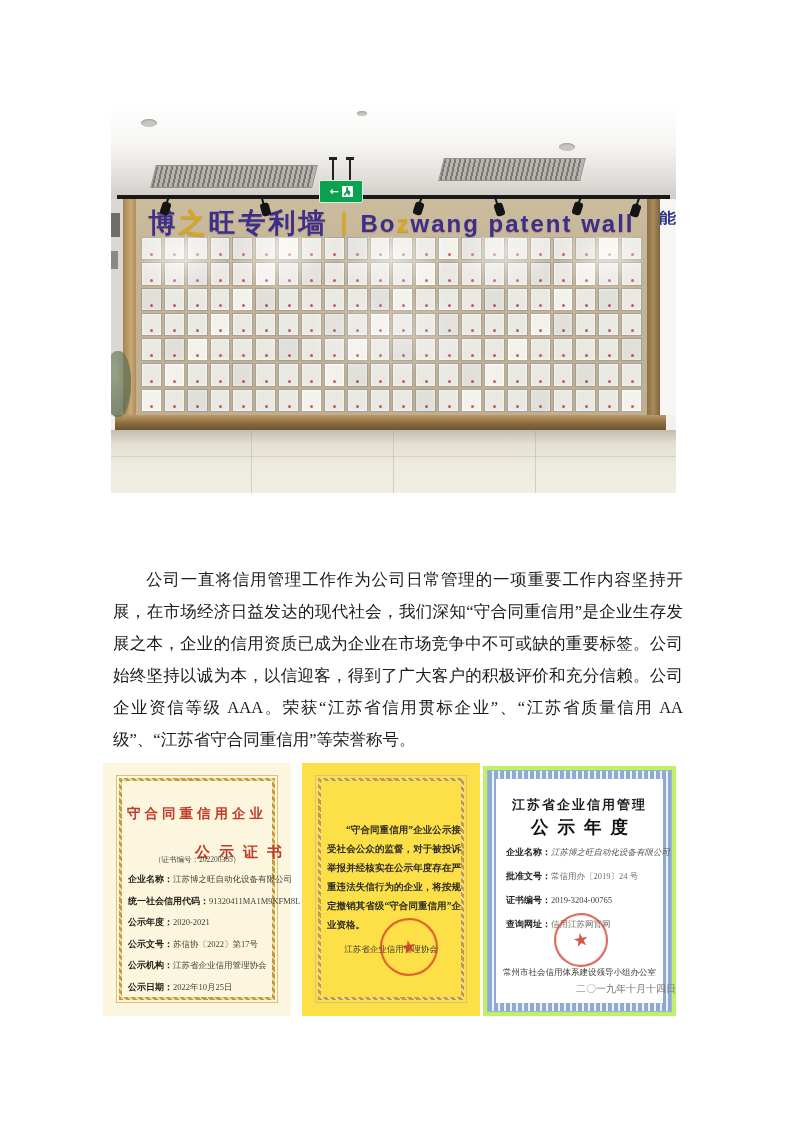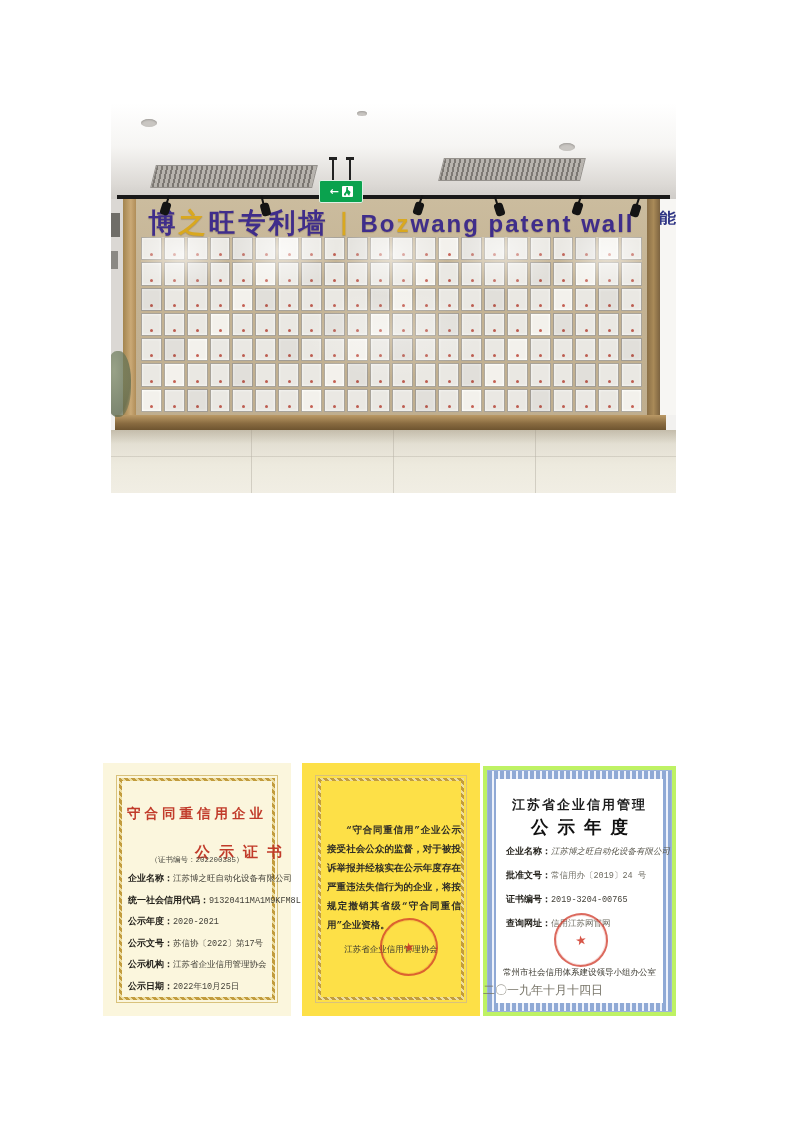--- a/index.html
+++ b/index.html
@@ -74,21 +74,21 @@
   .plant{position:absolute;left:-6px;top:248px;width:26px;height:66px;border-radius:45%;
         background:radial-gradient(ellipse at 35% 30%,#82906e,#5c6a4e 70%,rgba(92,106,78,0));opacity:.75;}
 
   
   .heading{position:absolute;left:113px;top:516px;margin:0;font-size:22px;line-height:32px;
            font-family:"Liberation Sans","DejaVu Sans",sans-serif;font-weight:bold;color:#111;letter-spacing:1px;}
   .bodytext{position:absolute;left:113px;top:564px;width:570px;margin:0;font-size:16.5px;line-height:32px;
             text-align:justify;text-indent:33px;color:#1b1b1b;}
 
   
-  .certs{position:absolute;left:103px;top:763px;width:575px;height:255px;display:flex;align-items:flex-start;font-family:Liberation Mono, monospace;}
+  .certs{position:absolute;left:103px;top:763px;width:575px;height:255px;display:flex;align-items:flex-start;}
   .cert{position:relative;box-sizing:border-box;}
   .cert-left{width:188px;height:253px;background:#fbf6dd;margin-right:11px;}
   .cert-mid{width:178px;height:253px;background:#fde047;margin-right:3px;}
   .cert-right{width:193px;height:250px;background:#bef264;margin-top:3px;}
   .gframe{position:absolute;left:13px;right:13px;top:12px;bottom:13px;border:1px solid #d9c27c;padding:2px;}
   .gframe-in{width:100%;height:100%;box-sizing:border-box;border:3px solid #c9a545;
              border-image:repeating-linear-gradient(45deg,#c29c3e 0 3px,#ecdca0 3px 5px) 3;}
   .bframe{position:absolute;left:4px;right:4px;top:4px;bottom:4px;
           background:repeating-linear-gradient(90deg,#8fa9d5 0 4px,#eef2fb 4px 6px);border:1px solid #9db4da;}
   .bframe-in{position:absolute;left:8px;right:8px;top:8px;bottom:8px;background:#ffffff;}
@@ -116,21 +116,21 @@
   .rc-title1{position:absolute;left:0;width:100%;top:30px;text-align:center;font-size:13px;
              font-weight:bold;letter-spacing:2px;color:#1e1e1e;z-index:2;}
   .rc-title2{position:absolute;left:0;width:100%;top:49px;text-align:center;font-size:17.5px;
              font-weight:bold;letter-spacing:9px;text-indent:9px;color:#111;z-index:2;}
   .rc-fields{position:absolute;left:23px;right:12px;top:81px;display:flex;flex-direction:column;gap:14px;z-index:2;}
   .rc-fields .frow{font-size:9px;}
   .rc-fields .frow:nth-child(1) .fval{font-style:italic;color:#5a584e;}
   .rc-fields .frow:nth-child(2) .fval{color:#6e6c62;}
   .rc-fields .frow:nth-child(4) .fval{color:#6e6c62;}
   .rc-org{position:absolute;left:0;width:100%;top:201px;text-align:center;font-size:8.5px;color:#3a382f;z-index:2;}
-  .rc-date{position:absolute;left:0;width:100%;top:216px;text-align:left;font-size:12px;color:#777468;z-index:2;}
+  .rc-date{position:absolute;left:0;width:100%;top:216px;text-align:right;font-size:10px;color:#777468;z-index:2;}
 </style>
 </head>
 <body>
 
 <div class="page">
 
   <div class="photo">
     <div class="ceiling">
       <div class="clight c1"></div>
       <div class="clight c2"></div>
@@ -323,20 +323,21 @@
     </div>
 
     <div class="side-right">
       <span>能</span>
     </div>
     <div class="base-bar"></div>
     <div class="floor"></div>
     <div class="plant"></div>
   </div>
 
+  <p class="bodytext">公司一直将信用管理工作作为公司日常管理的一项重要工作内容坚持开展，在市场经济日益发达的现代社会，我们深知“守合同重信用”是企业生存发展之本，企业的信用资质已成为企业在市场竞争中不可或缺的重要标签。公司始终坚持以诚为本，以信迎客，得到了广大客户的积极评价和充分信赖。公司企业资信等级 AAA。荣获“江苏省信用贯标企业”、“江苏省质量信用 AA 级”、“江苏省守合同重信用”等荣誉称号。</p>
 
   <div class="certs">
 
     <div class="cert cert-left">
       <div class="gframe">
           <div class="gframe-in"></div>
         </div>
       <div class="lc-title1">守合同重信用企业</div>
       <div class="lc-title2">公示证书</div>
       <div class="lc-no">（证书编号：202200385）</div>

